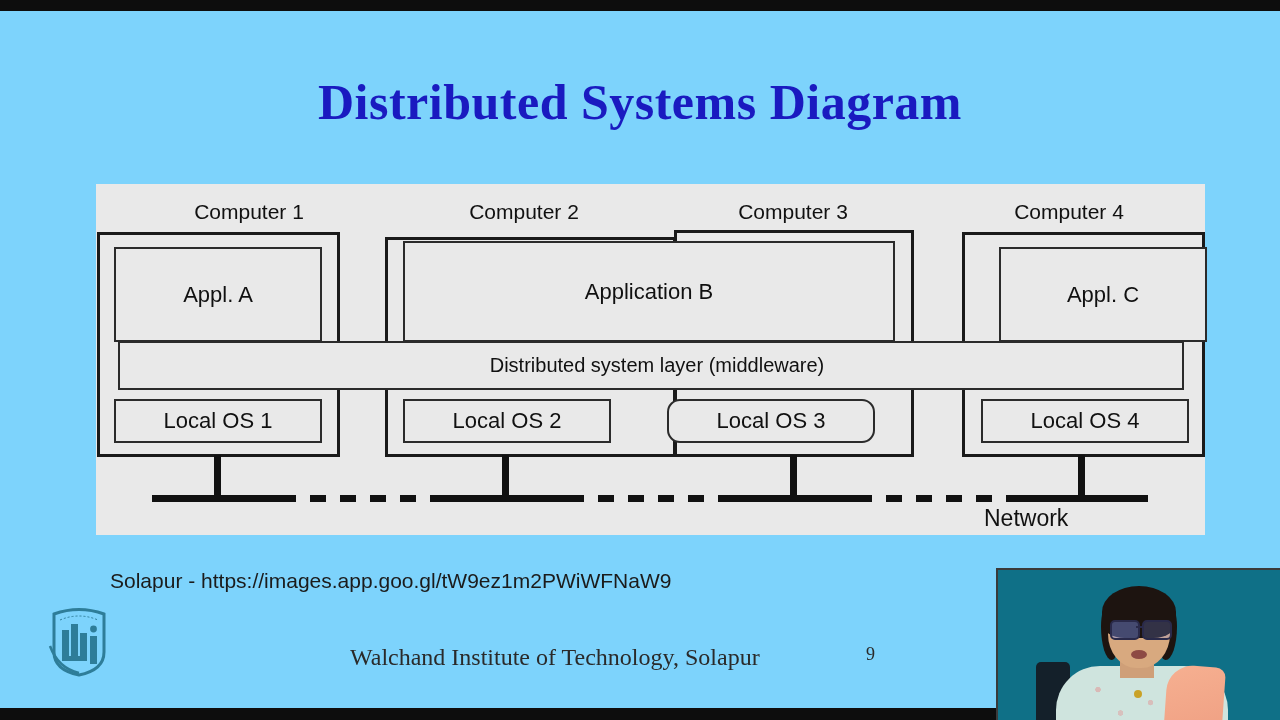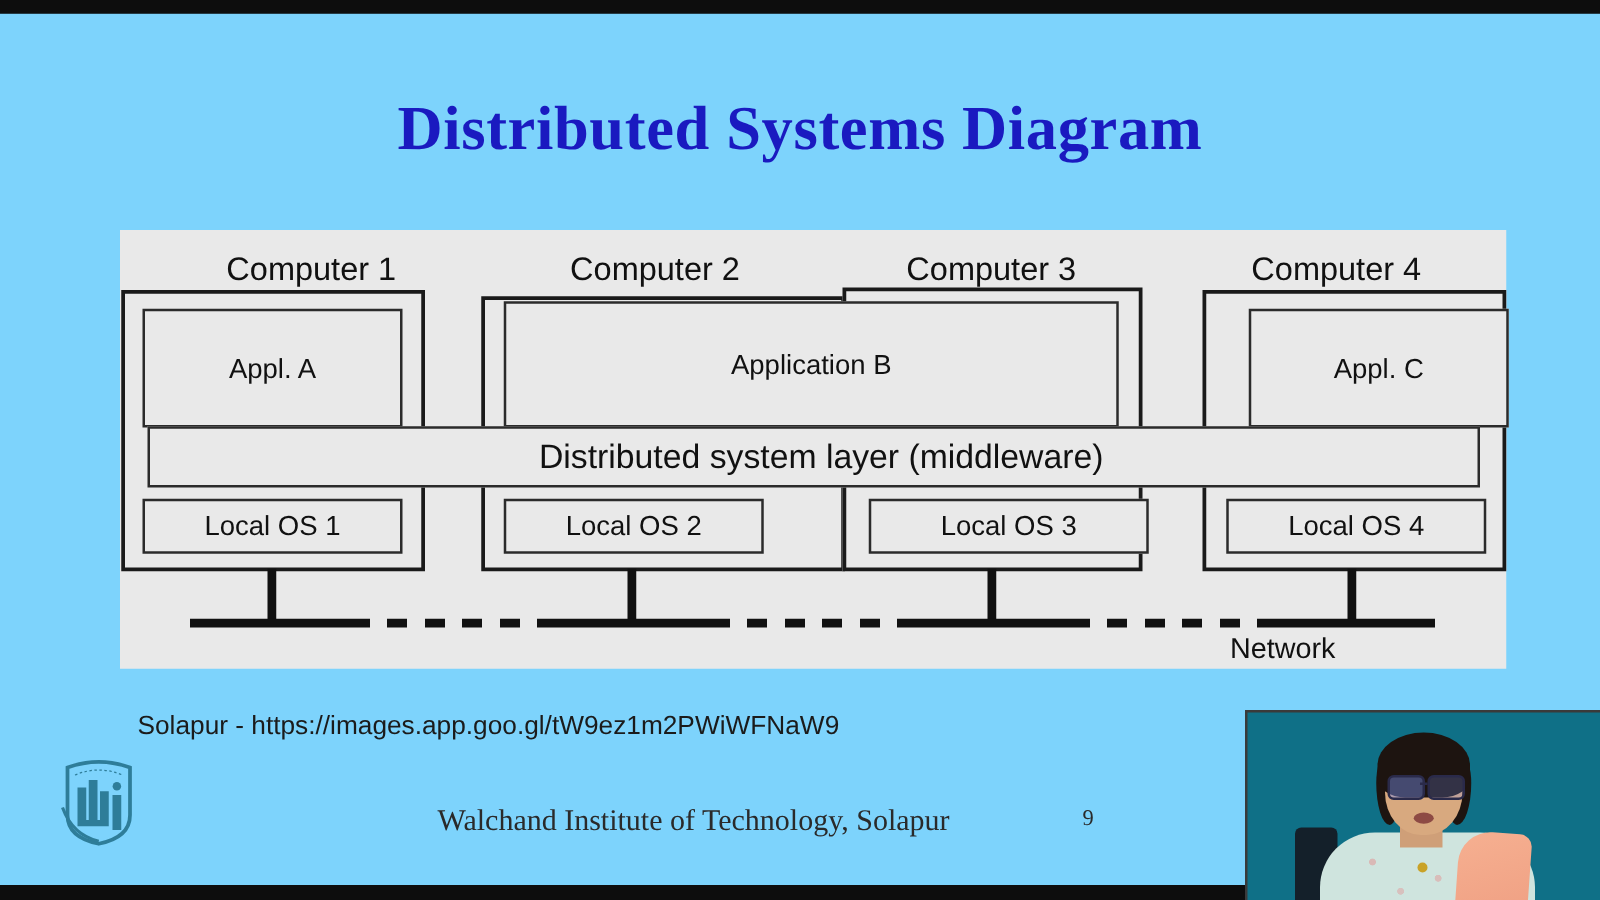--- a/index.html
+++ b/index.html
@@ -60,21 +60,21 @@
   #diagram {
     position: absolute;
     left: 96px; top: 173px;
     width: 1109px; height: 351px;
     background: #e9e9e9;
   }
 
   .comp-label {
     position: absolute;
     font-family: "Liberation Sans", sans-serif;
-    font-size: 26px;
+    font-size: 21px;
     color: #111;
     text-align: center;
     white-space: nowrap;
   }
 
   
   .machine {
     position: absolute;
     border: 3px solid #1a1a1a;
     background: #e9e9e9;
@@ -101,21 +101,21 @@
     position: absolute;
     left: 22px; top: 157px;
     width: 1066px; height: 49px;
     border: 2px solid #2b2b2b;
     background: #e9e9e9;
     box-sizing: border-box;
     display: flex;
     align-items: center;
     justify-content: center;
     font-family: "Liberation Sans", sans-serif;
-    font-size: 27px;
+    font-size: 20px;
     color: #111;
     z-index: 5;
     white-space: nowrap;
     padding-left: 12px;
   }
 
   
   .drop {
     position: absolute;
     width: 7px;
@@ -296,21 +296,21 @@
       <div id="middleware">
         <span>Distributed system layer (middleware)</span>
       </div>
 
       <div class="inner-box" style="left:18px;  top:215px; width:208px; height:44px;">
         <span>Local OS 1</span>
       </div>
       <div class="inner-box" style="left:307px; top:215px; width:208px; height:44px;">
         <span>Local OS 2</span>
       </div>
-      <div class="inner-box" style="left:599px; top:215px; width:224px; height:44px;">
+      <div class="inner-box" style="left:571px; top:215px; width:208px; height:44px;border-radius:13px;">
         <span>Local OS 3</span>
       </div>
       <div class="inner-box" style="left:885px; top:215px; width:208px; height:44px;">
         <span>Local OS 4</span>
       </div>
 
       <div class="drop" style="left:118px; top:271px; height:44px;"></div>
       <div class="drop" style="left:406px; top:271px; height:44px;"></div>
       <div class="drop" style="left:694px; top:271px; height:44px;"></div>
       <div class="drop" style="left:982px; top:271px; height:44px;"></div>

